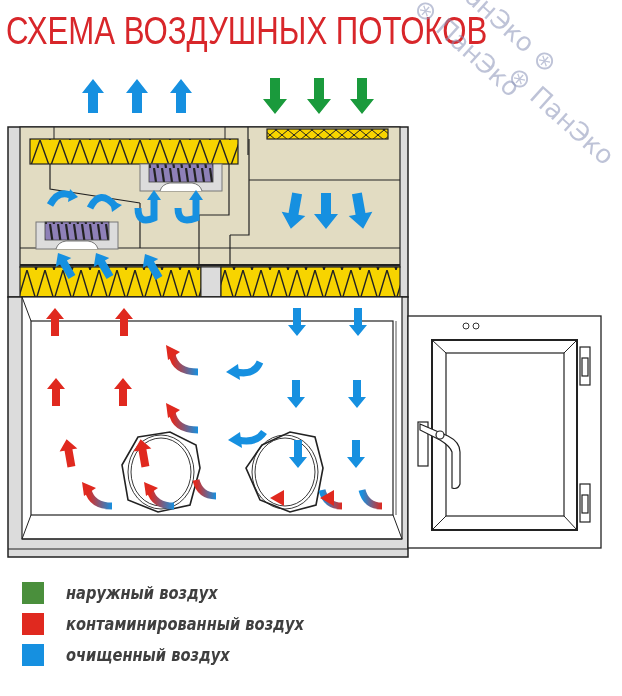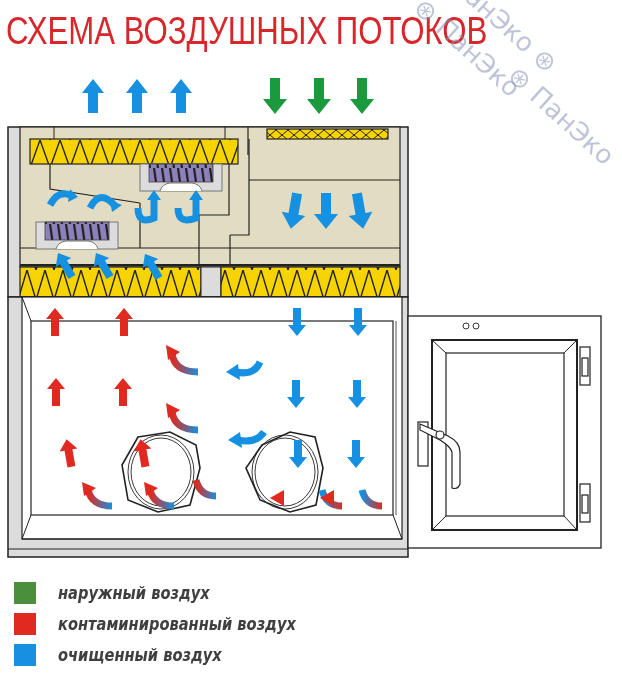--- a/index.html
+++ b/index.html
@@ -1,19 +1,19 @@
 <!DOCTYPE html>
 <html><head>
 <meta charset="utf-8">
 <style>
   html,body{margin:0;padding:0;background:#fff;}
   body{width:622px;height:696px;position:relative;overflow:hidden;font-family:"DejaVu Sans",sans-serif;}
   #title{position:absolute;left:6px;top:10px;font-family:"Liberation Sans",sans-serif;font-size:38px;color:#d8262a;letter-spacing:0px;transform:scaleX(0.82);transform-origin:left top;white-space:nowrap;}
   #diagram{position:absolute;left:0;top:0;}
-  .legend-row{position:absolute;left:14px;height:22px;display:flex;align-items:center;}
+  .legend-row{position:absolute;left:22px;height:22px;display:flex;align-items:center;}
   .swatch{width:22px;height:22px;display:inline-block;}
   .legend-label{margin-left:22px;font-family:"DejaVu Sans",sans-serif;font-weight:bold;font-style:italic;font-size:17px;color:#3f3f3f;transform:scaleX(0.86);transform-origin:left center;white-space:nowrap;}
   .wm{position:absolute;font-family:"DejaVu Sans",sans-serif;font-size:26px;color:#8a93b8;opacity:0.55;transform:rotate(42deg);transform-origin:left top;white-space:nowrap;}
 </style>
 </head>
 <body>
 
 <div id="title">СХЕМА ВОЗДУШНЫХ ПОТОКОВ</div>
 
 <svg id="diagram" width="622" height="696" viewBox="0 0 622 696" xmlns="http://www.w3.org/2000/svg">

